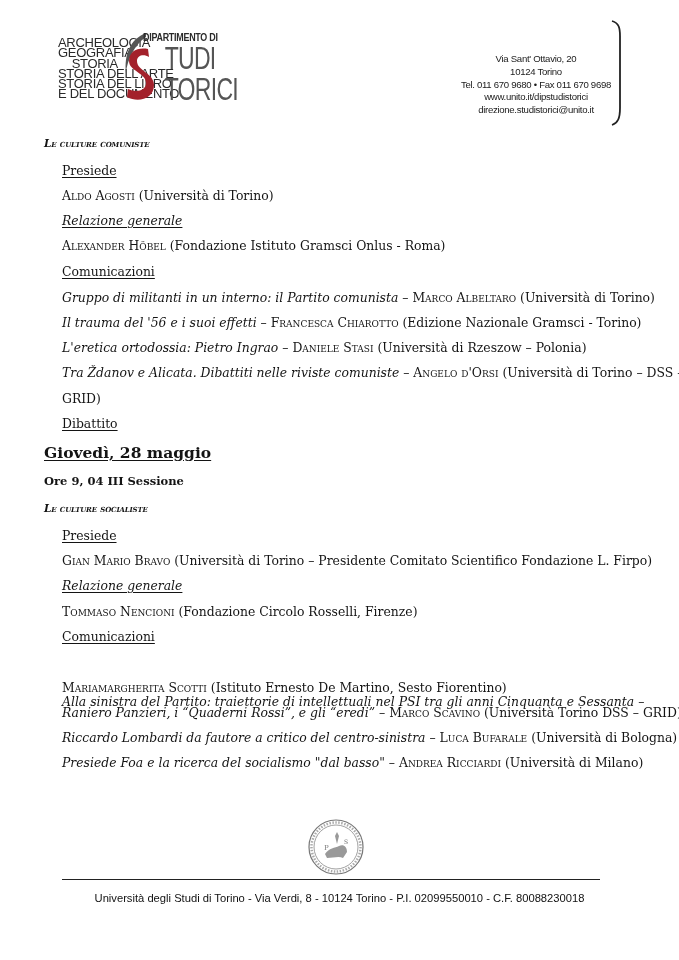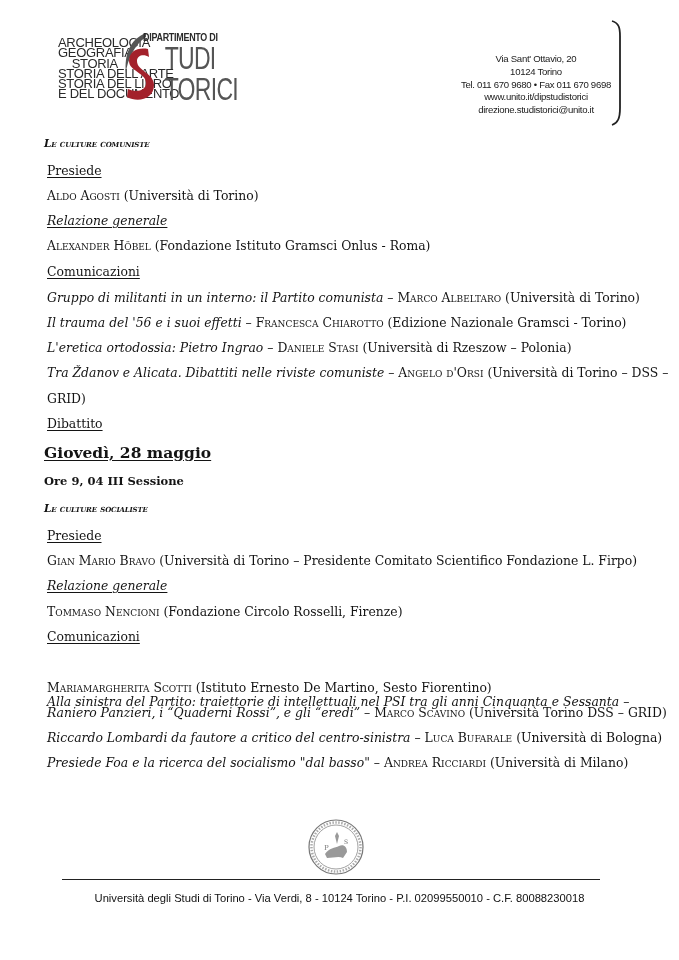--- a/index.html
+++ b/index.html
@@ -13,21 +13,21 @@
   .logo-dept { left:143px; top:31px; font-family:"Liberation Sans", sans-serif; font-size:10.5px; font-weight:bold; letter-spacing:-0.3px; color:#2a2a2a; white-space:nowrap; transform:scaleX(0.85); transform-origin:left; }
   .logo-studi { left:150px; top:43px; font-family:"Liberation Sans", sans-serif; font-size:32px; line-height:30px; color:#555; letter-spacing:-1px; transform:scaleX(0.72); transform-origin:left; }
   .logo-storici { left:150px; top:74px; font-family:"Liberation Sans", sans-serif; font-size:32px; line-height:30px; color:#555; letter-spacing:-1px; transform:scaleX(0.72); transform-origin:left; }
 
   
   .address { right:68px; top:53px; text-align:center; font-family:"Liberation Sans", sans-serif; font-size:9.6px; line-height:12.8px; color:#1a1a1a; letter-spacing:-0.3px;margin-left:47px; }
   .address div { white-space:nowrap; }
   .brace { left:610px; top:20px; width:14px; height:106px; }
 
   
-  .line { left:47px; font-size:12.4px; white-space:nowrap; line-height:16px; }
+  .line { left:62px; font-size:12.4px; white-space:nowrap; line-height:16px; }
   .center { left:0; width:613px; text-align:left; white-space:nowrap;margin-left:44px; }
   .u { text-decoration:underline; text-underline-offset:2px; }
   .it { font-style:italic; }
   .sc { font-variant:small-caps; }
   .section-title { font-size:10.5px; font-weight:bold; font-style:italic; font-variant:small-caps; letter-spacing:-0.2px; }
   .day-title { font-size:15.5px; font-weight:bold; text-decoration:underline; text-underline-offset:2px; }
   .session-line { font-size:11.5px; font-weight:bold; }
 
   
   .seal { left:307px; top:818px; width:58px; height:58px; }

